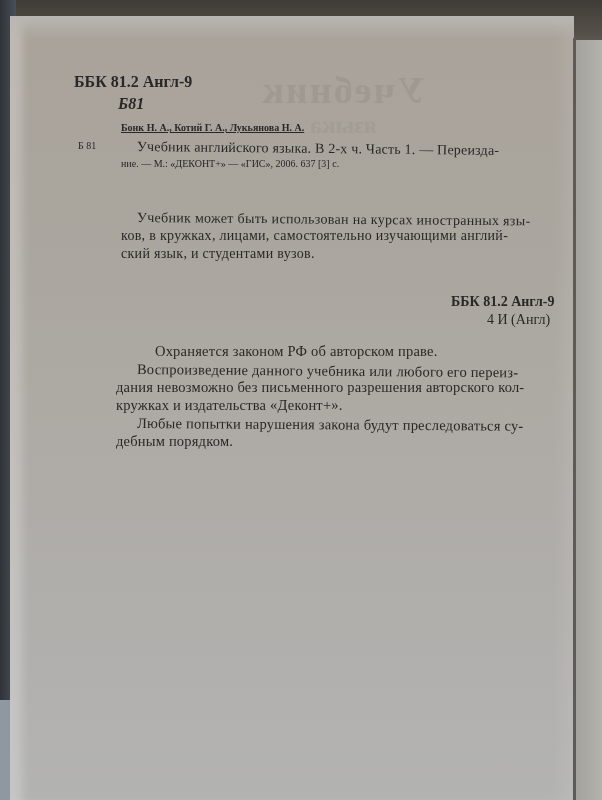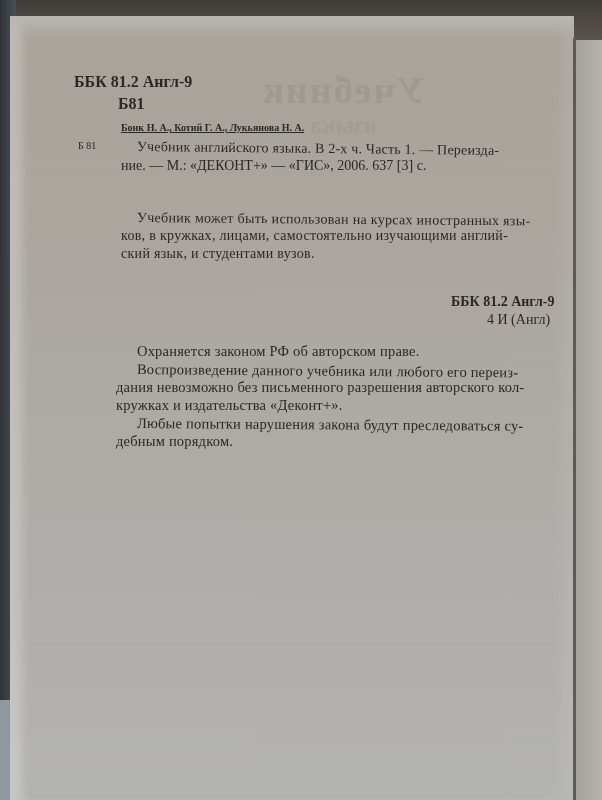--- a/index.html
+++ b/index.html
@@ -40,33 +40,33 @@
     .show-through {
       position: absolute; left: 260px; top: 68px; font-size: 38px; font-weight: bold;
       color: rgba(140,135,128,0.35); letter-spacing: 2px; transform: scaleX(-1);
     }
     .show-through-2 {
       position: absolute; left: 310px; top: 112px; font-size: 24px; font-weight: bold;
       color: rgba(140,135,128,0.25); transform: scaleX(-1);
     }
     .txt { position: absolute; color: #2a2826; white-space: nowrap; }
     .bbk-code { left: 74px; top: 73px; font-size: 16px; font-weight: bold; }
-    .author-mark { left: 118px; top: 95px; font-size: 16px; font-weight: bold; }
+    .author-mark { left: 118px; top: 95px; font-size: 16px; font-weight: bold; font-style: italic; }
     .authors { left: 121px; top: 122px; font-size: 10px; font-weight: bold; text-decoration: underline; }
     .side-mark { left: 78px; top: 140px; font-size: 10px; }
     .bib1 { left: 137px; top: 139px; font-size: 14px; letter-spacing: 0.2px; transform: rotate(0.6deg); transform-origin: left; }
-    .bib2 { left: 121px; top: 158px; font-size: 14px; }
+    .bib2 { left: 121px; top: 158px; font-size: 10px; }
     .annot { font-size: 14px; letter-spacing: 0.3px; }
     .annot1 { left: 137px; top: 210px; transform: rotate(0.5deg); transform-origin: left; }
     .annot2 { left: 121px; top: 228px; }
     .annot3 { left: 121px; top: 246px; }
     .bbk-right1 { left: 451px; top: 294px; font-size: 14px; font-weight: bold; }
     .bbk-right2 { left: 487px; top: 312px; font-size: 14px; font-weight: normal; }
     .legal { font-size: 14.5px; letter-spacing: 0.2px; }
-    .legal1 { left: 137px; top: 343px; }
+    .legal1 { left: 155px; top: 343px; }
     .legal2 { left: 137px; top: 361px; transform: rotate(0.5deg); transform-origin: left; }
     .legal3 { left: 116px; top: 379px; }
     .legal4 { left: 116px; top: 397px; }
     .legal5 { left: 137px; top: 415px; transform: rotate(0.4deg); transform-origin: left; }
     .legal6 { left: 116px; top: 433px; }
   </style>
 </head>
 <body>
 
 <div class="backdrop-top"></div>

